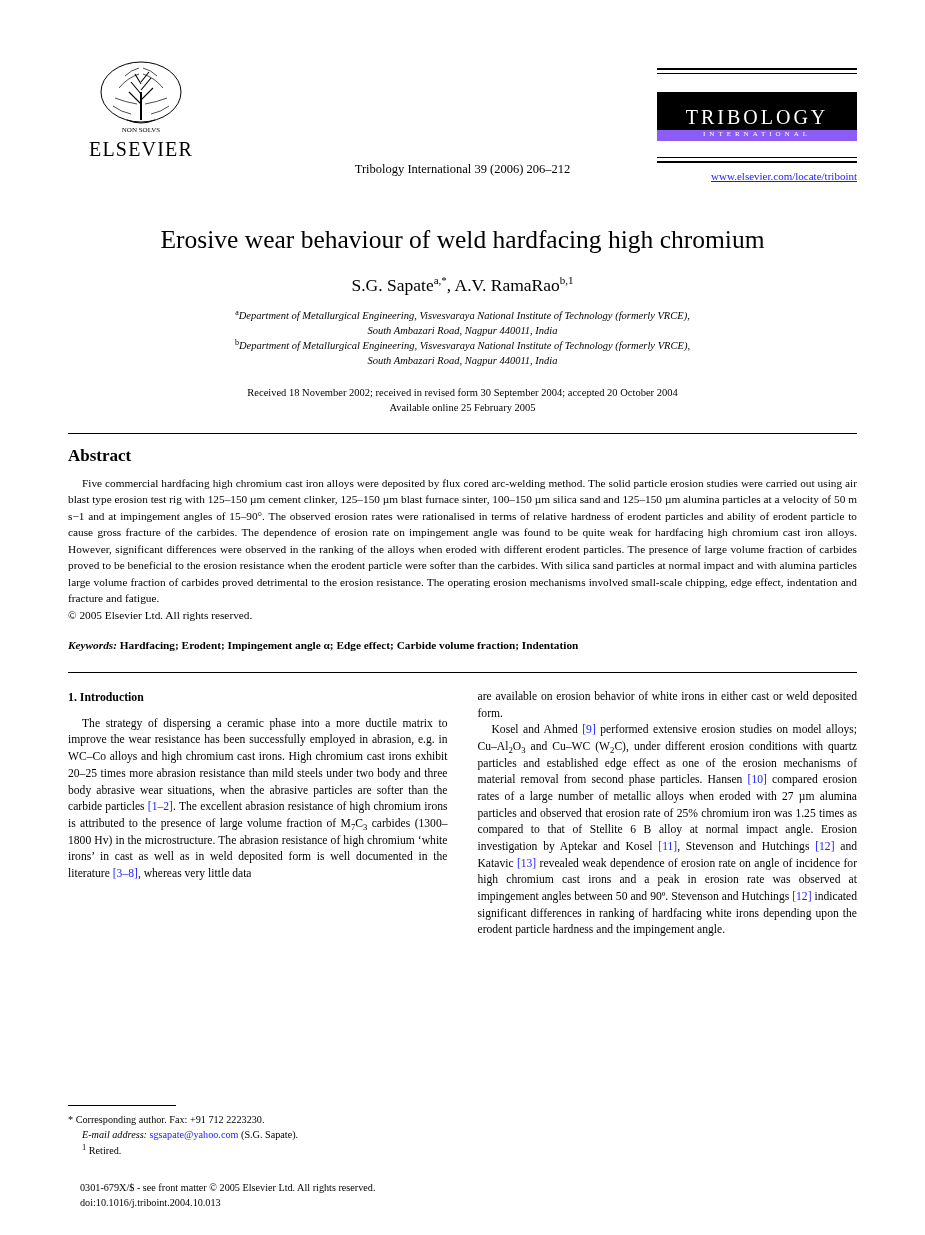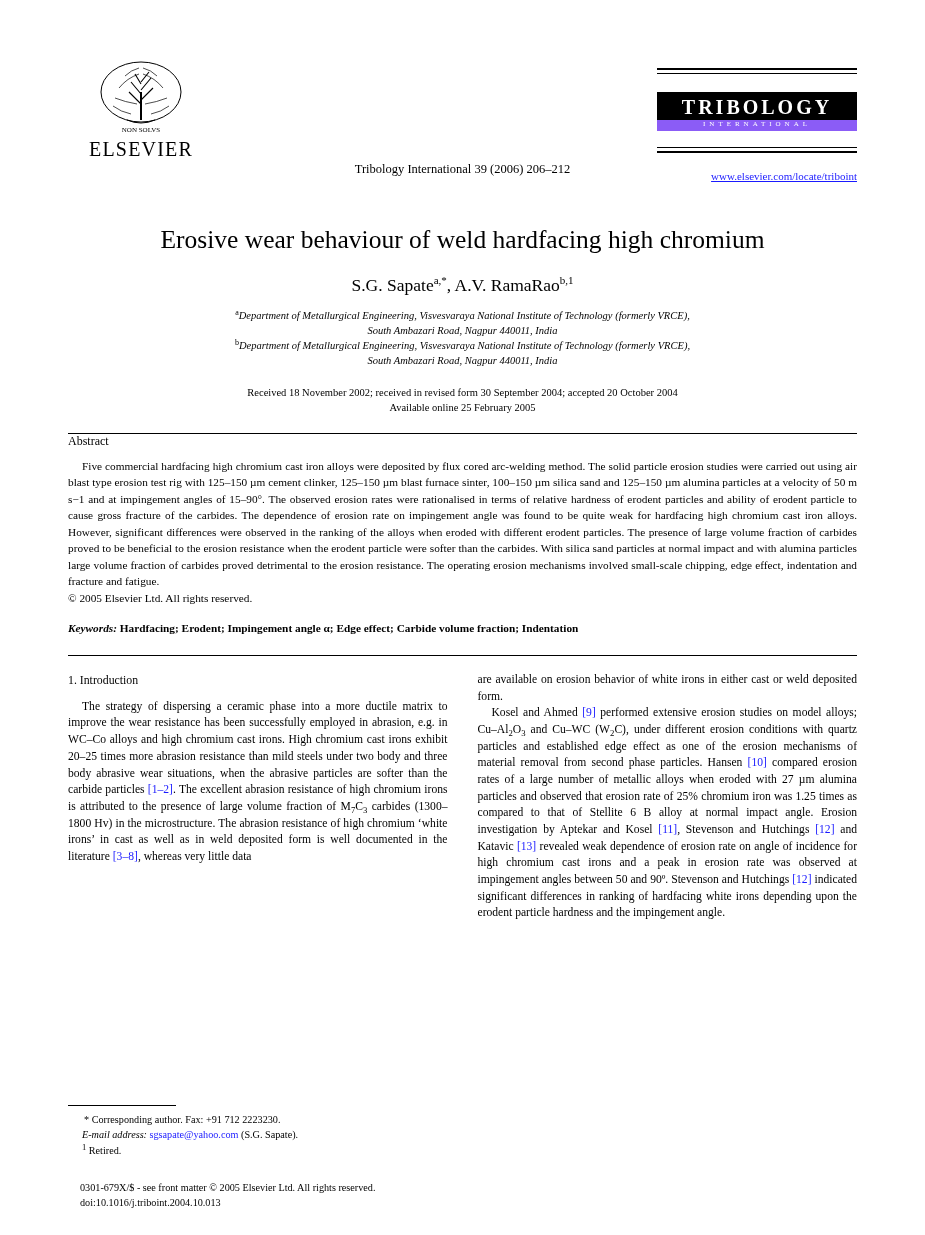--- a/index.html
+++ b/index.html
@@ -63,22 +63,22 @@
     border-bottom: 1px solid #000;
     height: 3px;
     margin-bottom: 18px;
   }
   .tb-name {
     background: #000;
     color: #fff;
     font-family: "Liberation Serif", serif;
     font-size: 20px;
     letter-spacing: 3px;
-    padding: 4px 4px 3px 4px;
-    font-weight: bold;
+    padding: 14px 4px 3px 4px;
+    font-weight: normal;
   }
   .tb-sub {
     background: #8b5cf6;
     color: #fff;
     font-size: 7px;
     letter-spacing: 4px;
     padding: 0 4px 3px 4px;
     margin-top: -2px;
   }
   .tb-rule-bot {
@@ -129,22 +129,23 @@
   }
 
   hr.rule {
     border: none;
     border-top: 1px solid #000;
     margin: 18px 0 0 0;
   }
 
   
   .abs-head {
-    font-size: 12px;
-    font-weight: normal;
+    font-size: 17px;
+    font-weight: bold;
+    margin-top: 12px;
   }
   .abstract {
     margin-top: 9px;
     font-size: 11.3px;
     line-height: 1.46;
     text-align: justify;
     text-indent: 14px;
   }
   .copyright {
     font-size: 11.3px;
@@ -165,21 +166,21 @@
     display: flex;
     gap: 30px;
   }
   .col {
     width: 380px;
     font-size: 11.6px;
     line-height: 1.44;
     text-align: justify;
   }
   .sec-head {
-    font-weight: normal;
+    font-weight: bold;
     font-size: 11.8px;
     margin-bottom: 10px;
   }
   .col p { margin: 0 0 0 0; text-indent: 14px; }
   .col p.noindent { text-indent: 0; }
   a.ref { color: #1a1aff; text-decoration: none; }
 
   
   .footnotes {
     position: absolute;
@@ -187,21 +188,21 @@
     top: 1047px;
     width: 380px;
     font-size: 10.2px;
     line-height: 1.5;
   }
   .fn-rule {
     border-top: 1px solid #000;
     width: 108px;
     margin-bottom: 6px;
   }
-  .footnotes .fn { margin-left: 16px; }
+  .footnotes .fn { margin-left: 0; }
   .footnotes .fn-email { margin-left: 14px; }
   .footnotes .em { font-style: italic; }
   .fn-link { color: #1a1aff; }
 
   .imprint {
     position: absolute;
     left: 80px;
     top: 1122px;
     width: 420px;
     font-size: 10.2px;

